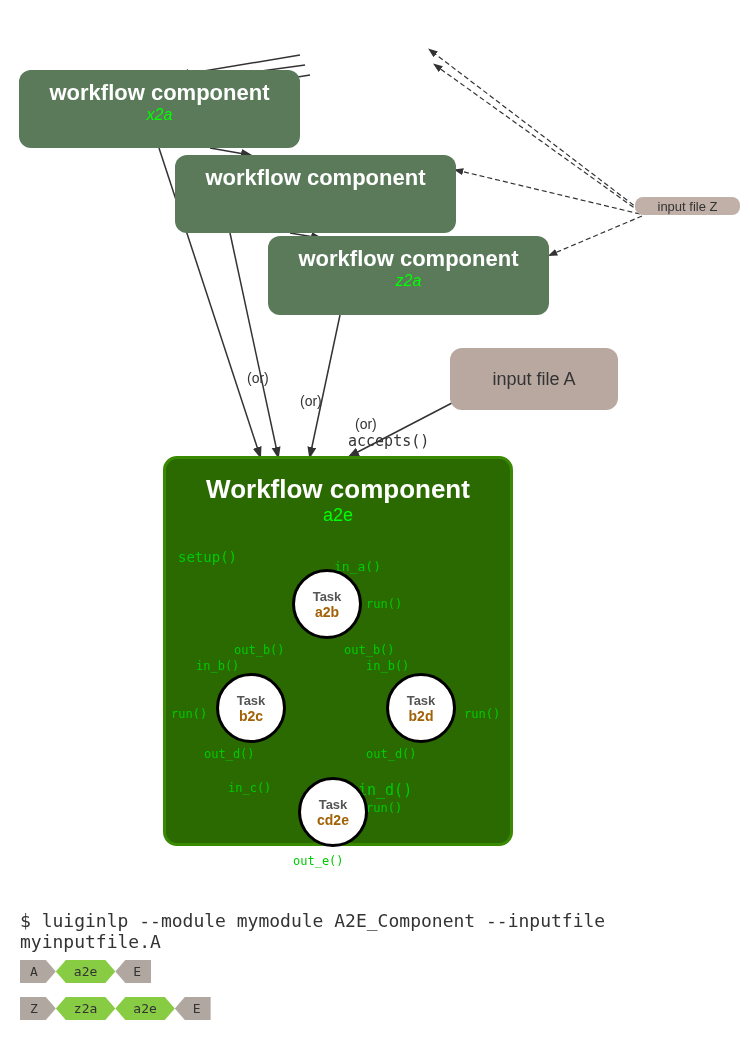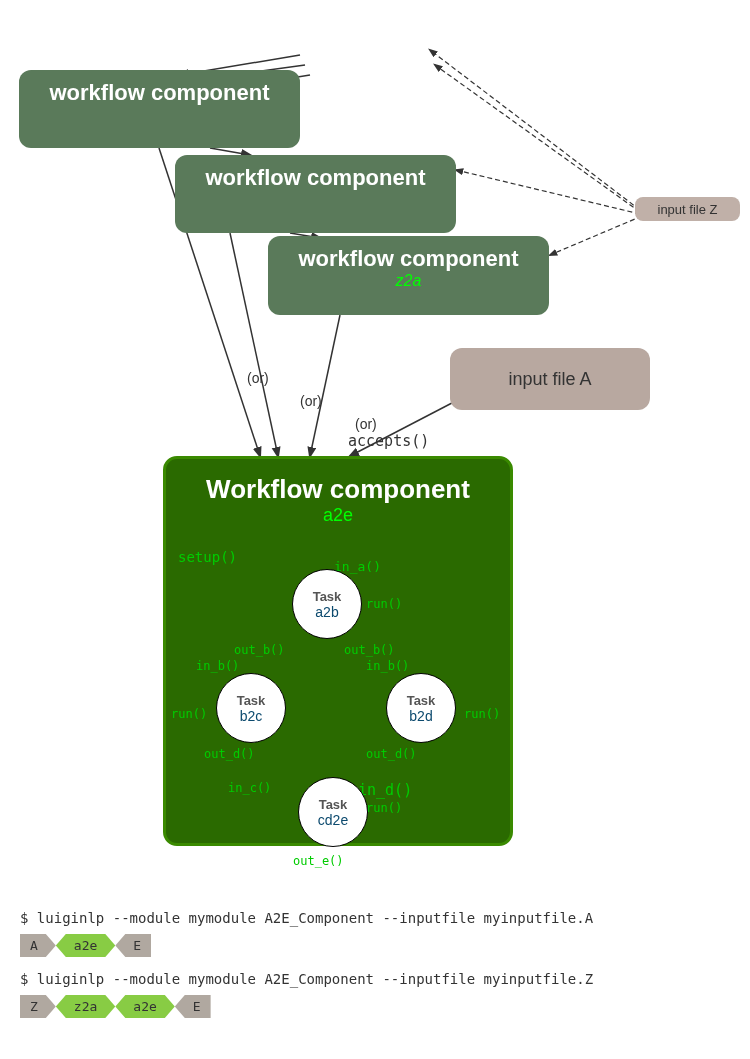--- a/index.html
+++ b/index.html
@@ -76,36 +76,36 @@
       font-size: 18px;
       text-align: center;
       margin-bottom: 8px;
     }
 
     
     .task-circle {
       position: absolute;
       border-radius: 50%;
       background: #fff;
-      border: 1px solid #000000;
+      border: 3px solid #000000;
       text-align: center;
       display: flex;
       flex-direction: column;
       align-items: center;
       justify-content: center;
     }
     .task-label {
       color: #555;
       font-size: 13px;
       font-weight: bold;
     }
     .task-name {
-      color: #0c4a6e;
+      color: #a16207;
       font-size: 14px;
-      font-weight: normal;
+      font-weight: bold;
     }
 
     
     .svg-overlay {
       position: absolute;
       top: 0; left: 0;
       width: 750px;
       height: 900px;
       pointer-events: none;
     }
@@ -114,21 +114,21 @@
     .bottom-area {
       position: absolute;
       top: 900px;
       left: 0;
       width: 750px;
       padding: 10px 20px;
     }
 
     .cmd-line {
       font-family: monospace;
-      font-size: 14px;
+      font-size: 18px;
       color: #333;
       margin-bottom: 8px;
     }
 
     .pipeline-row {
       display: flex;
       align-items: center;
       margin-bottom: 14px;
       gap: 0;
     }
@@ -200,36 +200,37 @@
 
     <line x1="354" y1="615" x2="390" y2="658" stroke="#fff" stroke-width="1.5" marker-end="url(#arrow-small)"></line>
 
     <line x1="268" y1="725" x2="308" y2="762" stroke="#fff" stroke-width="1.5" marker-end="url(#arrow-small)"></line>
 
     <line x1="400" y1="725" x2="356" y2="762" stroke="#fff" stroke-width="1.5" marker-end="url(#arrow-small)"></line>
   </svg>
 
   <div class="wf-box" style="left:19px; top:70px; width:281px; height:78px;">
     <div class="title">workflow component</div>
+    <div class="subtitle">x2a</div>
   </div>
 
   <div class="wf-box" style="left:175px; top:155px; width:281px; height:78px;">
     <div class="title">workflow component</div>
   </div>
 
   <div class="wf-box" style="left:268px; top:236px; width:281px; height:79px;">
     <div class="title">workflow component</div>
     <div class="subtitle">z2a</div>
   </div>
 
-  <div class="input-box-small" style="left:635px; top:197px; width:105px; height:24px; display:flex; align-items:center; justify-content:center;">
+  <div class="input-box-small" style="left:635px; top:197px; width:105px; height:18px; display:flex; align-items:center; justify-content:center;">
     <span>input file Z</span>
   </div>
 
-  <div class="input-box" style="left:450px; top:348px; width:200px; height:62px; display:flex; align-items:center; justify-content:center;">
+  <div class="input-box" style="left:450px; top:348px; width:168px; height:62px; display:flex; align-items:center; justify-content:center;">
     <span>input file A</span>
   </div>
 
   <div style="position:absolute; left:247px; top:370px; font-size:14px; color:#333; font-family:sans-serif;">
     <span>(or)</span>
   </div>
   <div style="position:absolute; left:300px; top:393px; font-size:14px; color:#333; font-family:sans-serif;">
     <span>(or)</span>
   </div>
   <div style="position:absolute; left:355px; top:416px; font-size:14px; color:#333; font-family:sans-serif;">
@@ -303,21 +304,20 @@
 <div class="bottom-area">
 
   <div class="cmd-line">$ luiginlp --module mymodule A2E_Component --inputfile myinputfile.A</div>
 
   <div class="pipeline-row">
     <div class="pipe-node pipe-node-plain">A</div>
     <div class="pipe-node pipe-node-green">a2e</div>
     <div class="pipe-node pipe-node-plain-end">E</div>
   </div>
 
-  <div class="cmd-line">$ luiginlp --module mymodule A2E_Component --inputfile myinputfile.Z</div>
 
   <div class="pipeline-row">
     <div class="pipe-node pipe-node-plain">Z</div>
     <div class="pipe-node pipe-node-green">z2a</div>
     <div class="pipe-node pipe-node-green">a2e</div>
     <div class="pipe-node pipe-node-plain-end">E</div>
   </div>
 
 </div>
 

